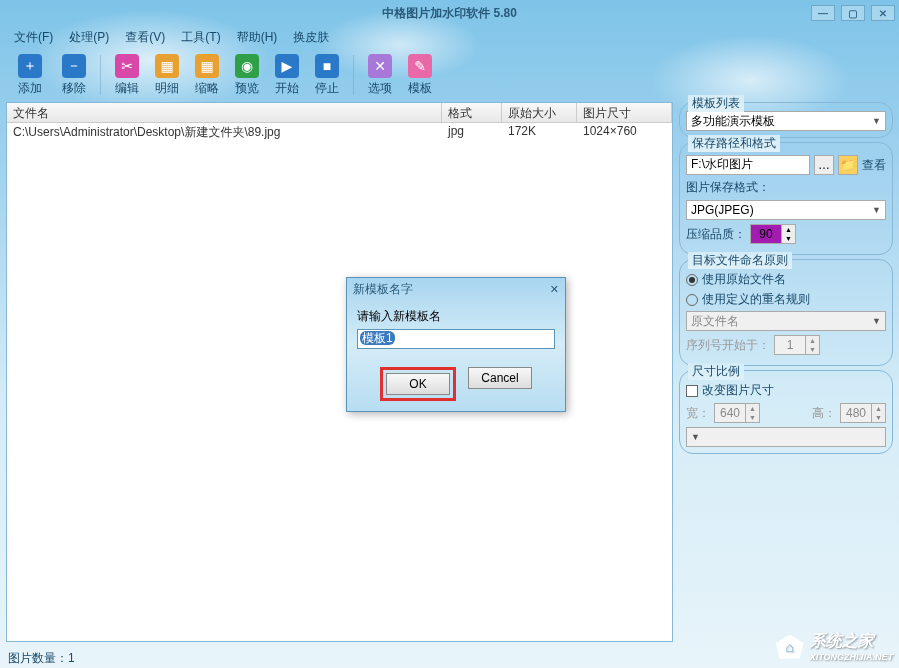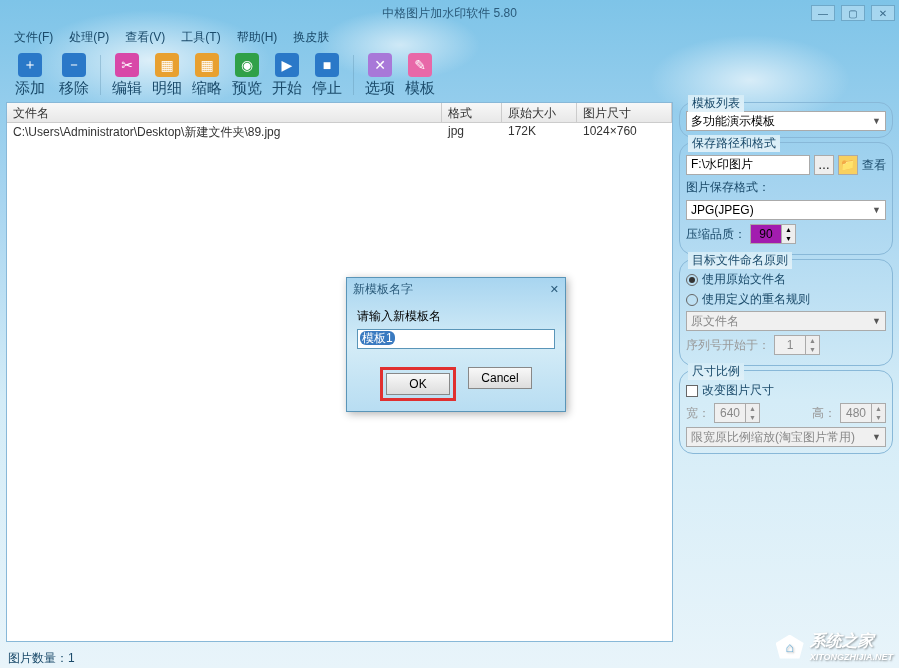--- a/index.html
+++ b/index.html
@@ -1,29 +1,29 @@
 <!DOCTYPE html>
 <html><head>
   <meta charset="utf-8">
   <style>
     * { margin: 0; padding: 0; box-sizing: border-box; font-family: "Microsoft YaHei", sans-serif; font-size: 12px; }
     body { width: 899px; height: 668px; background: linear-gradient(180deg, #7ec4e8 0%, #a8d5f0 30%, #d4ecf7 60%, #e8f4fa 100%); overflow: hidden; position: relative; }
     .clouds { position: absolute; width: 100%; height: 100%; background: radial-gradient(ellipse 120px 50px at 150px 60px, rgba(255,255,255,0.7), transparent), radial-gradient(ellipse 80px 35px at 400px 45px, rgba(255,255,255,0.6), transparent), radial-gradient(ellipse 100px 45px at 750px 80px, rgba(255,255,255,0.65), transparent), radial-gradient(ellipse 140px 60px at 300px 500px, rgba(255,255,255,0.5), transparent); }
     .window { position: relative; width: 100%; height: 100%; }
-    .titlebar { height: 26px; display: flex; align-items: center; justify-content: space-between; padding: 0 4px; }
+    .titlebar { height: 26px; display: flex; align-items: center; justify-content: space-between; padding: 0 4px; font-weight: bold; }
     .title-center { position: absolute; left: 50%; transform: translateX(-50%); color: #2a5a7a; }
     .win-controls { display: flex; gap: 6px; }
     .win-btn { width: 24px; height: 16px; border: 1px solid #6fa8c8; background: rgba(255,255,255,0.3); display: flex; align-items: center; justify-content: center; color: #3a6a8a; cursor: pointer; font-size: 10px; }
     .menubar { height: 22px; display: flex; align-items: center; padding: 0 8px; gap: 4px; }
     .menu-item { padding: 2px 6px; color: #1a4a6a; cursor: pointer; }
     .toolbar { height: 54px; display: flex; align-items: center; padding: 2px 8px; gap: 4px; }
     .tool-btn { display: flex; flex-direction: column; align-items: center; justify-content: center; width: 36px; height: 48px; cursor: pointer; }
     .tool-btn.wide { width: 44px; }
     .tool-icon { width: 24px; height: 24px; border-radius: 4px; display: flex; align-items: center; justify-content: center; color: #fff; font-size: 14px; }
-    .tool-label { color: #1a4a6a; margin-top: 2px; font-size: 15px; }
+    .tool-label { color: #1a4a6a; margin-top: 2px; font-size: 12px; }
     .tool-sep { width: 1px; height: 40px; background: rgba(100,150,180,0.4); margin: 0 4px; }
     .content { display: flex; padding: 0 6px 6px 6px; height: calc(100% - 122px); gap: 6px; }
     .left-panel { flex: 1; background: #fff; border: 1px solid #88b8d8; display: flex; flex-direction: column; }
     .table-header { display: flex; height: 20px; background: linear-gradient(#f8f8f8, #e8e8e8); border-bottom: 1px solid #ccc; }
     .th { padding: 2px 6px; border-right: 1px solid #ccc; color: #333; }
     .th-name { flex: 1; }
     .th-fmt { width: 60px; }
     .th-size { width: 75px; }
     .th-dim { width: 95px; }
     .table-row { display: flex; height: 18px; }
@@ -231,21 +231,20 @@
           <span class="field-label disabled-text">高：</span>
           <div class="spinner disabled">
               <span class="spinner-val">480</span>
               <div class="spinner-btns">
                 <div class="spinner-btn">▲</div>
                 <div class="spinner-btn">▼</div>
               </div>
             </div>
         </div>
         <div class="dropdown disabled">
-            <span>限宽原比例缩放(淘宝图片常用)</span>
             <span class="arrow">▼</span>
           </div>
       </div>
     </div>
   </div>
 
   <div class="statusbar">
     <span>图片数量：</span>
       <span>1</span>
   </div>

